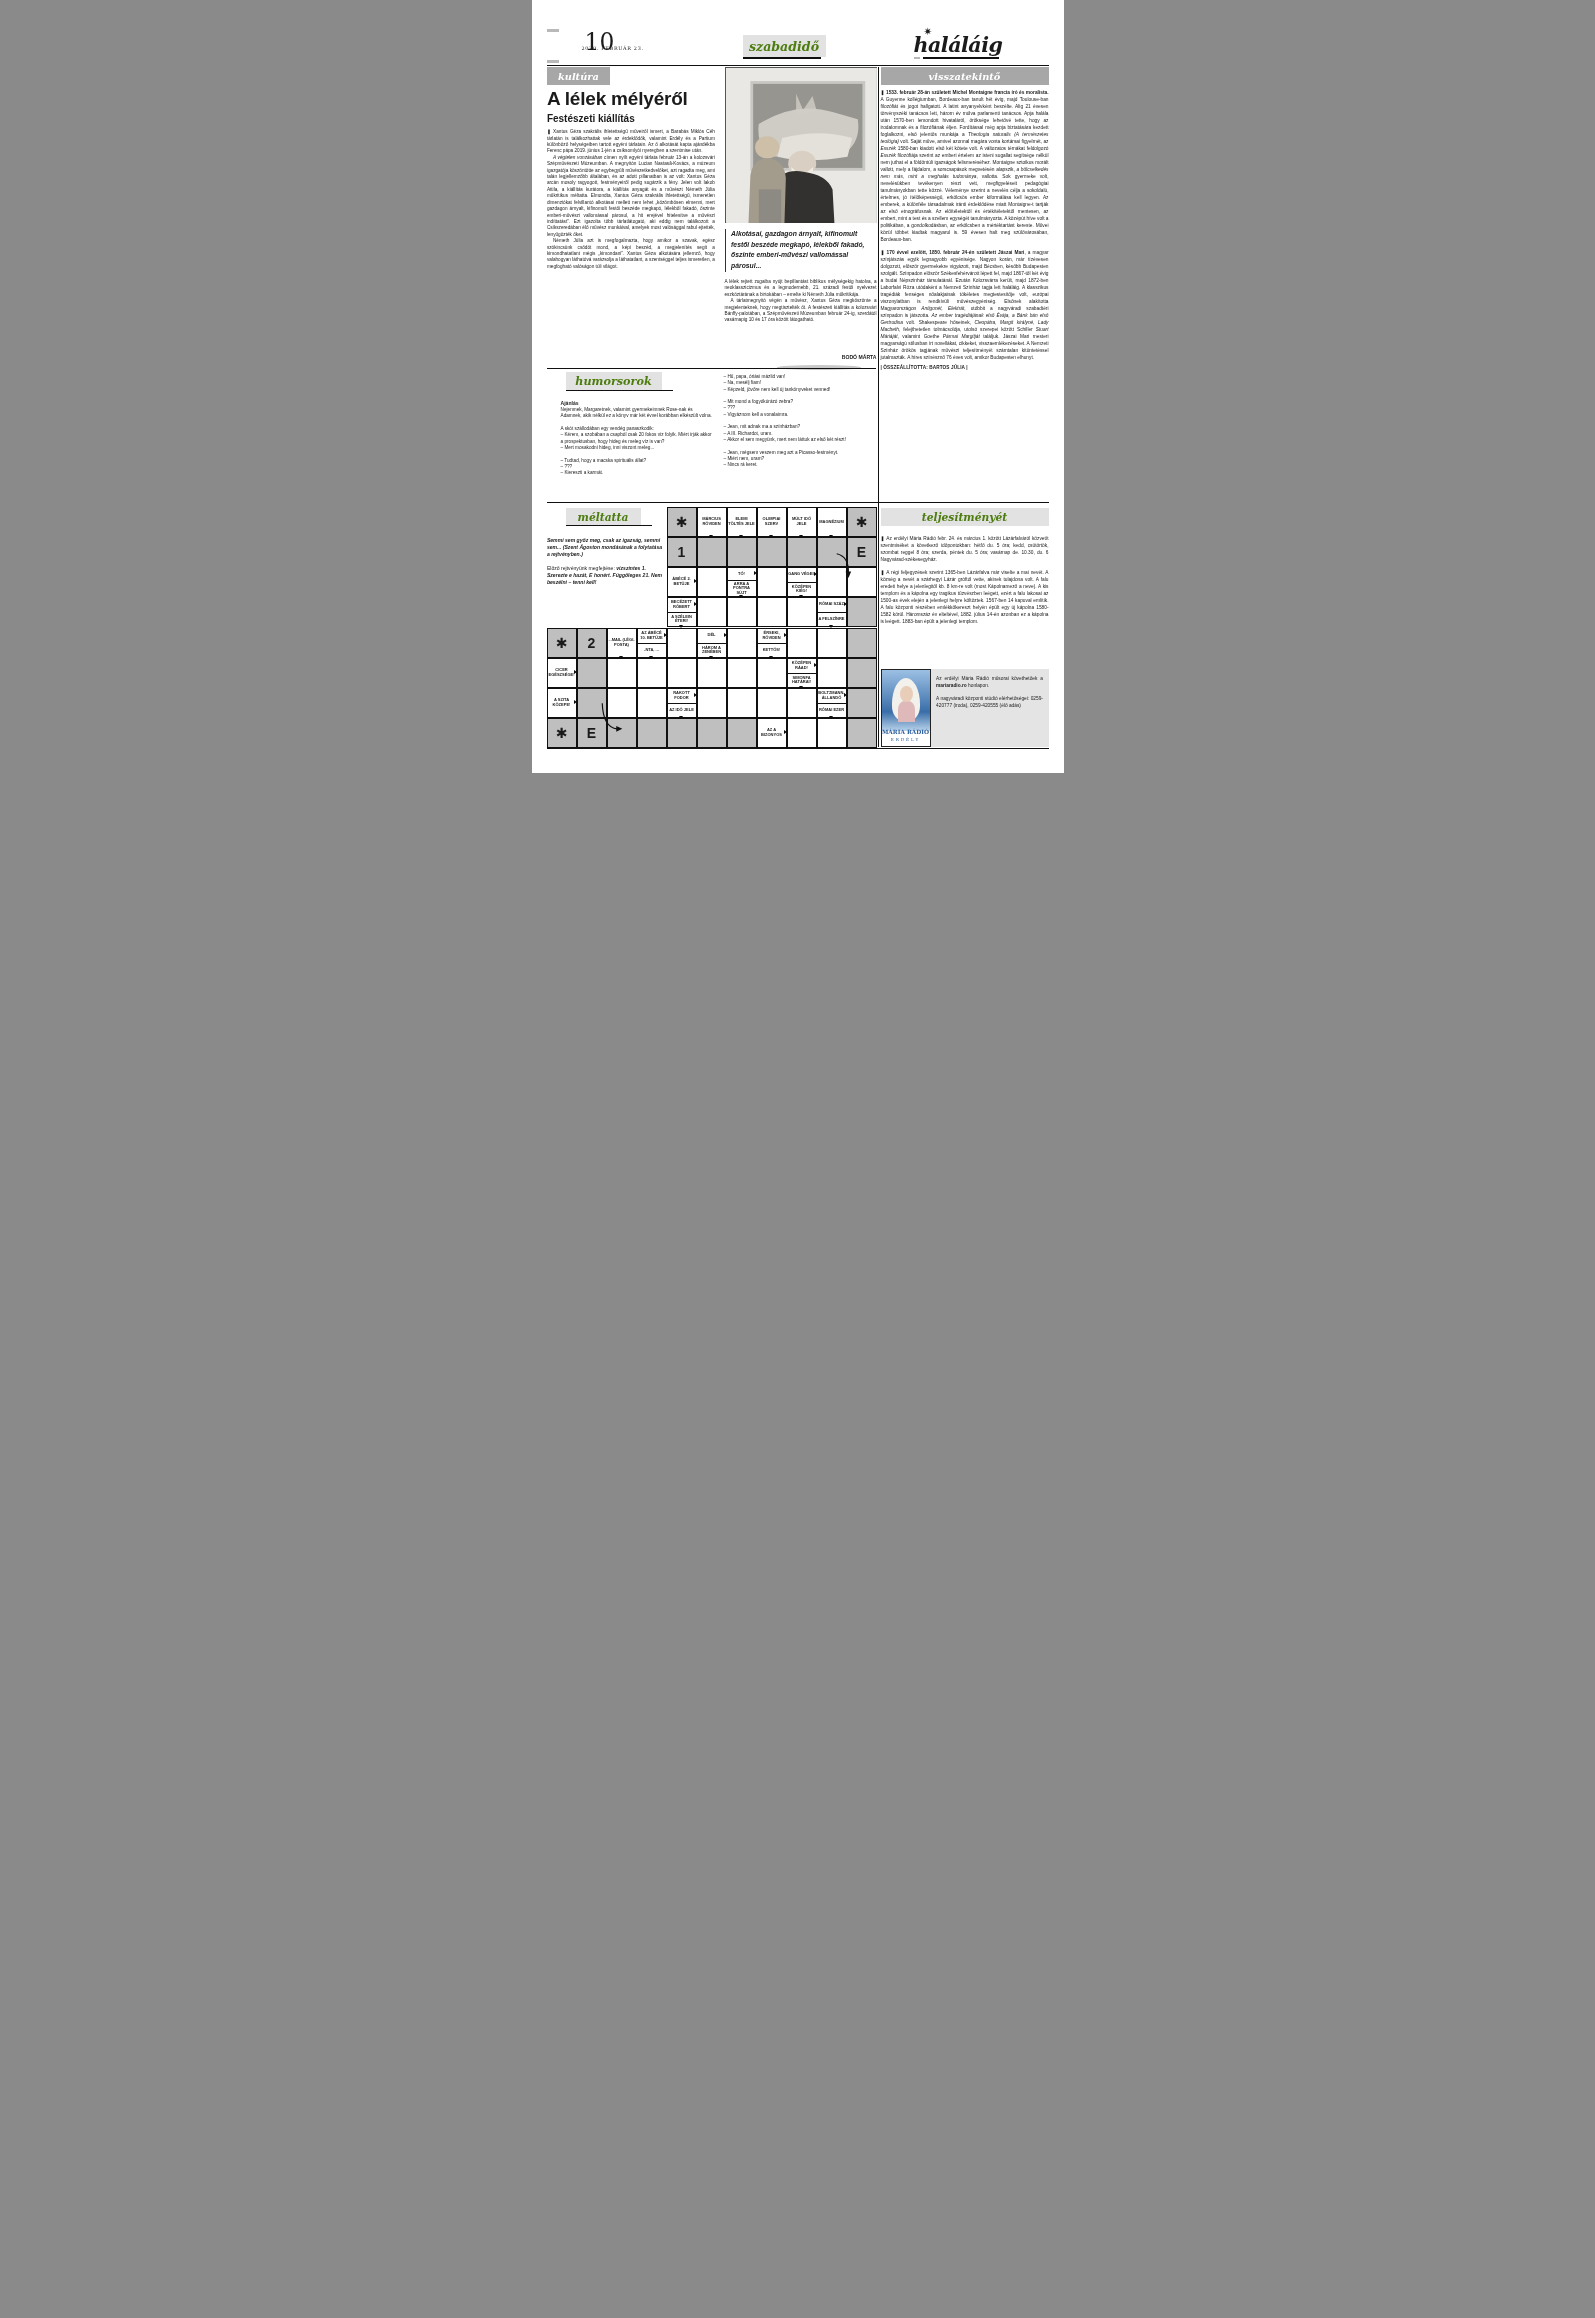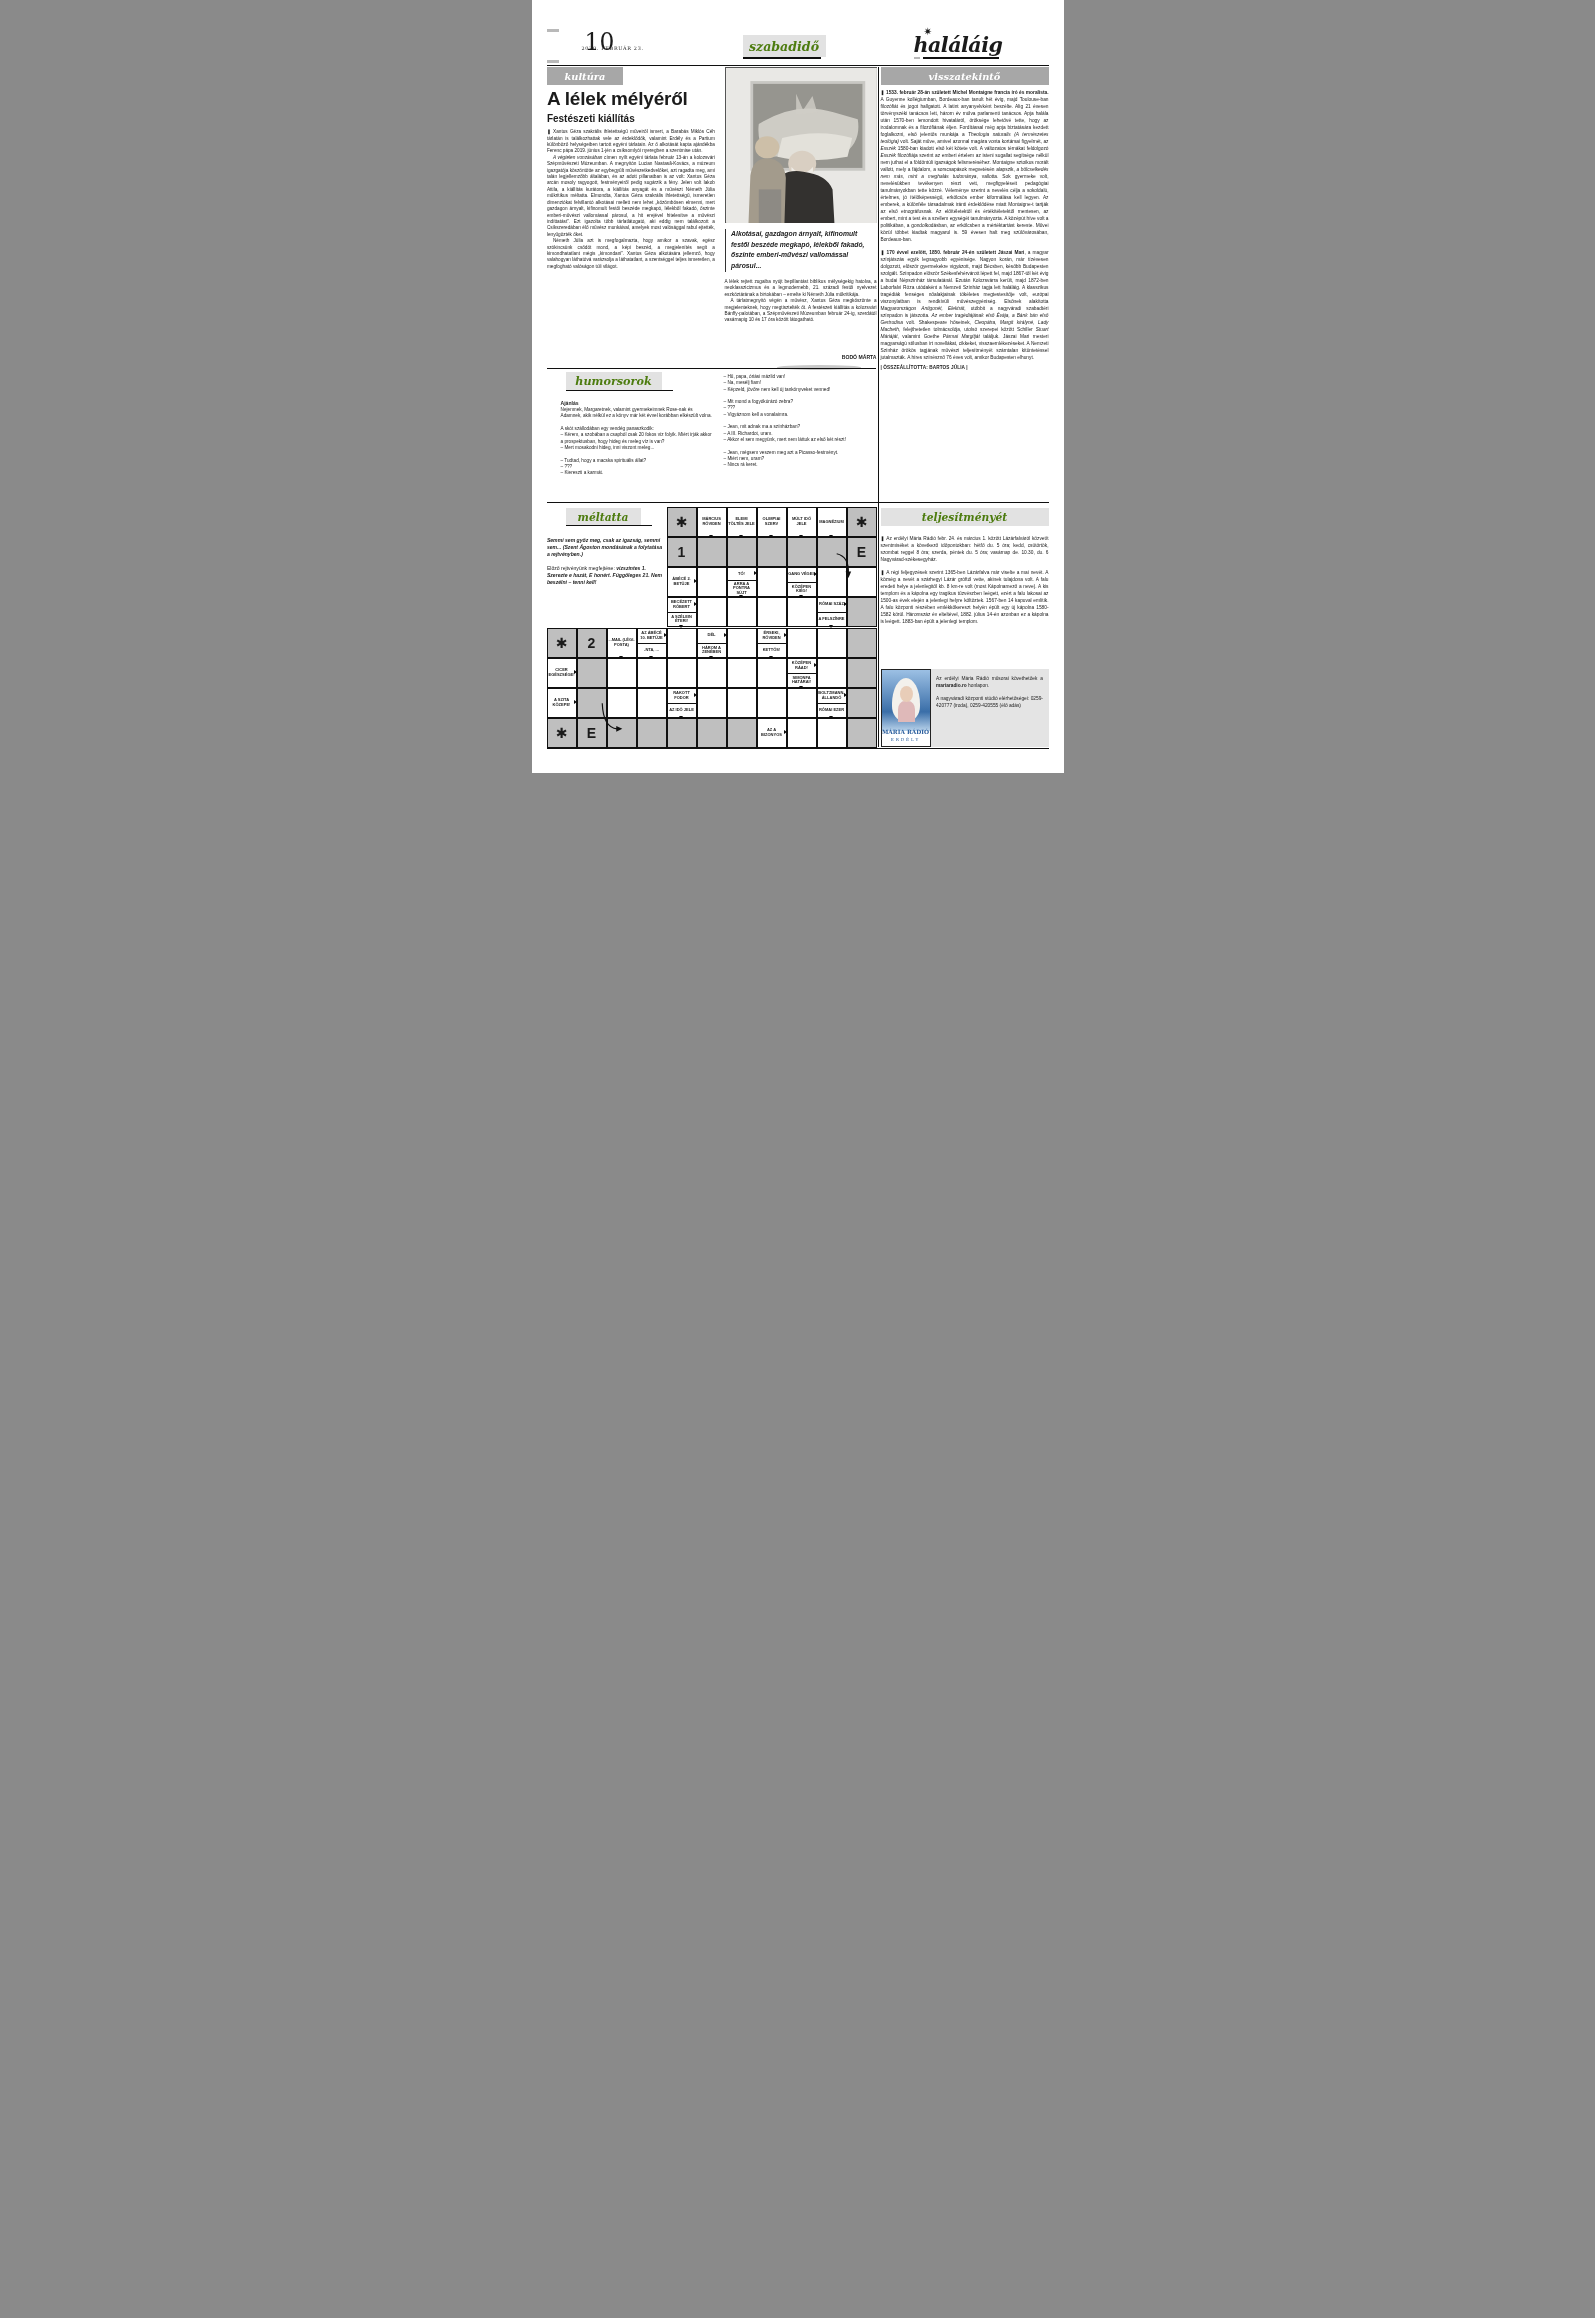--- a/index.html
+++ b/index.html
@@ -72,21 +72,21 @@
   </div>
   <div class="abs hr" style="left:211px;top:57px;width:78px;height:2.3px;"></div>
 
   <div class="abs star" style="left:392px;top:27px;">✷</div>
   <div class="abs brand" style="left:382px;top:35px;">haláláig</div>
   <div class="abs" style="left:382px;top:57px;width:6.5px;height:2.3px;background:#b9b9b9;"></div>
   <div class="abs hr" style="left:391px;top:57px;width:76px;height:2.3px;"></div>
 
   <div class="abs hr" style="left:15.4px;top:65px;width:502px;height:1.4px;"></div>
 
-  <div class="abs boxdark serifital" style="left:15.4px;top:67px;width:76px;height:18px;font-size:9.8px;">
+  <div class="abs boxdark serifital" style="left:15.4px;top:67px;width:63px;height:18px;font-size:9.8px;">
     <span>kultúra</span>
   </div>
   <div class="abs boxdark serifital" style="left:349px;top:67px;width:168px;height:18px;font-size:9.8px;">
     <span>visszatekintő</span>
   </div>
 
   <div class="abs hr" style="left:346px;top:67px;width:0.9px;height:680px;"></div>
 
   <div class="abs" style="left:193px;top:67px;width:152px;height:156px;border:0.5px solid #555;box-sizing:border-box;">
     <svg width="151" height="155" viewBox="0 0 323 332">

